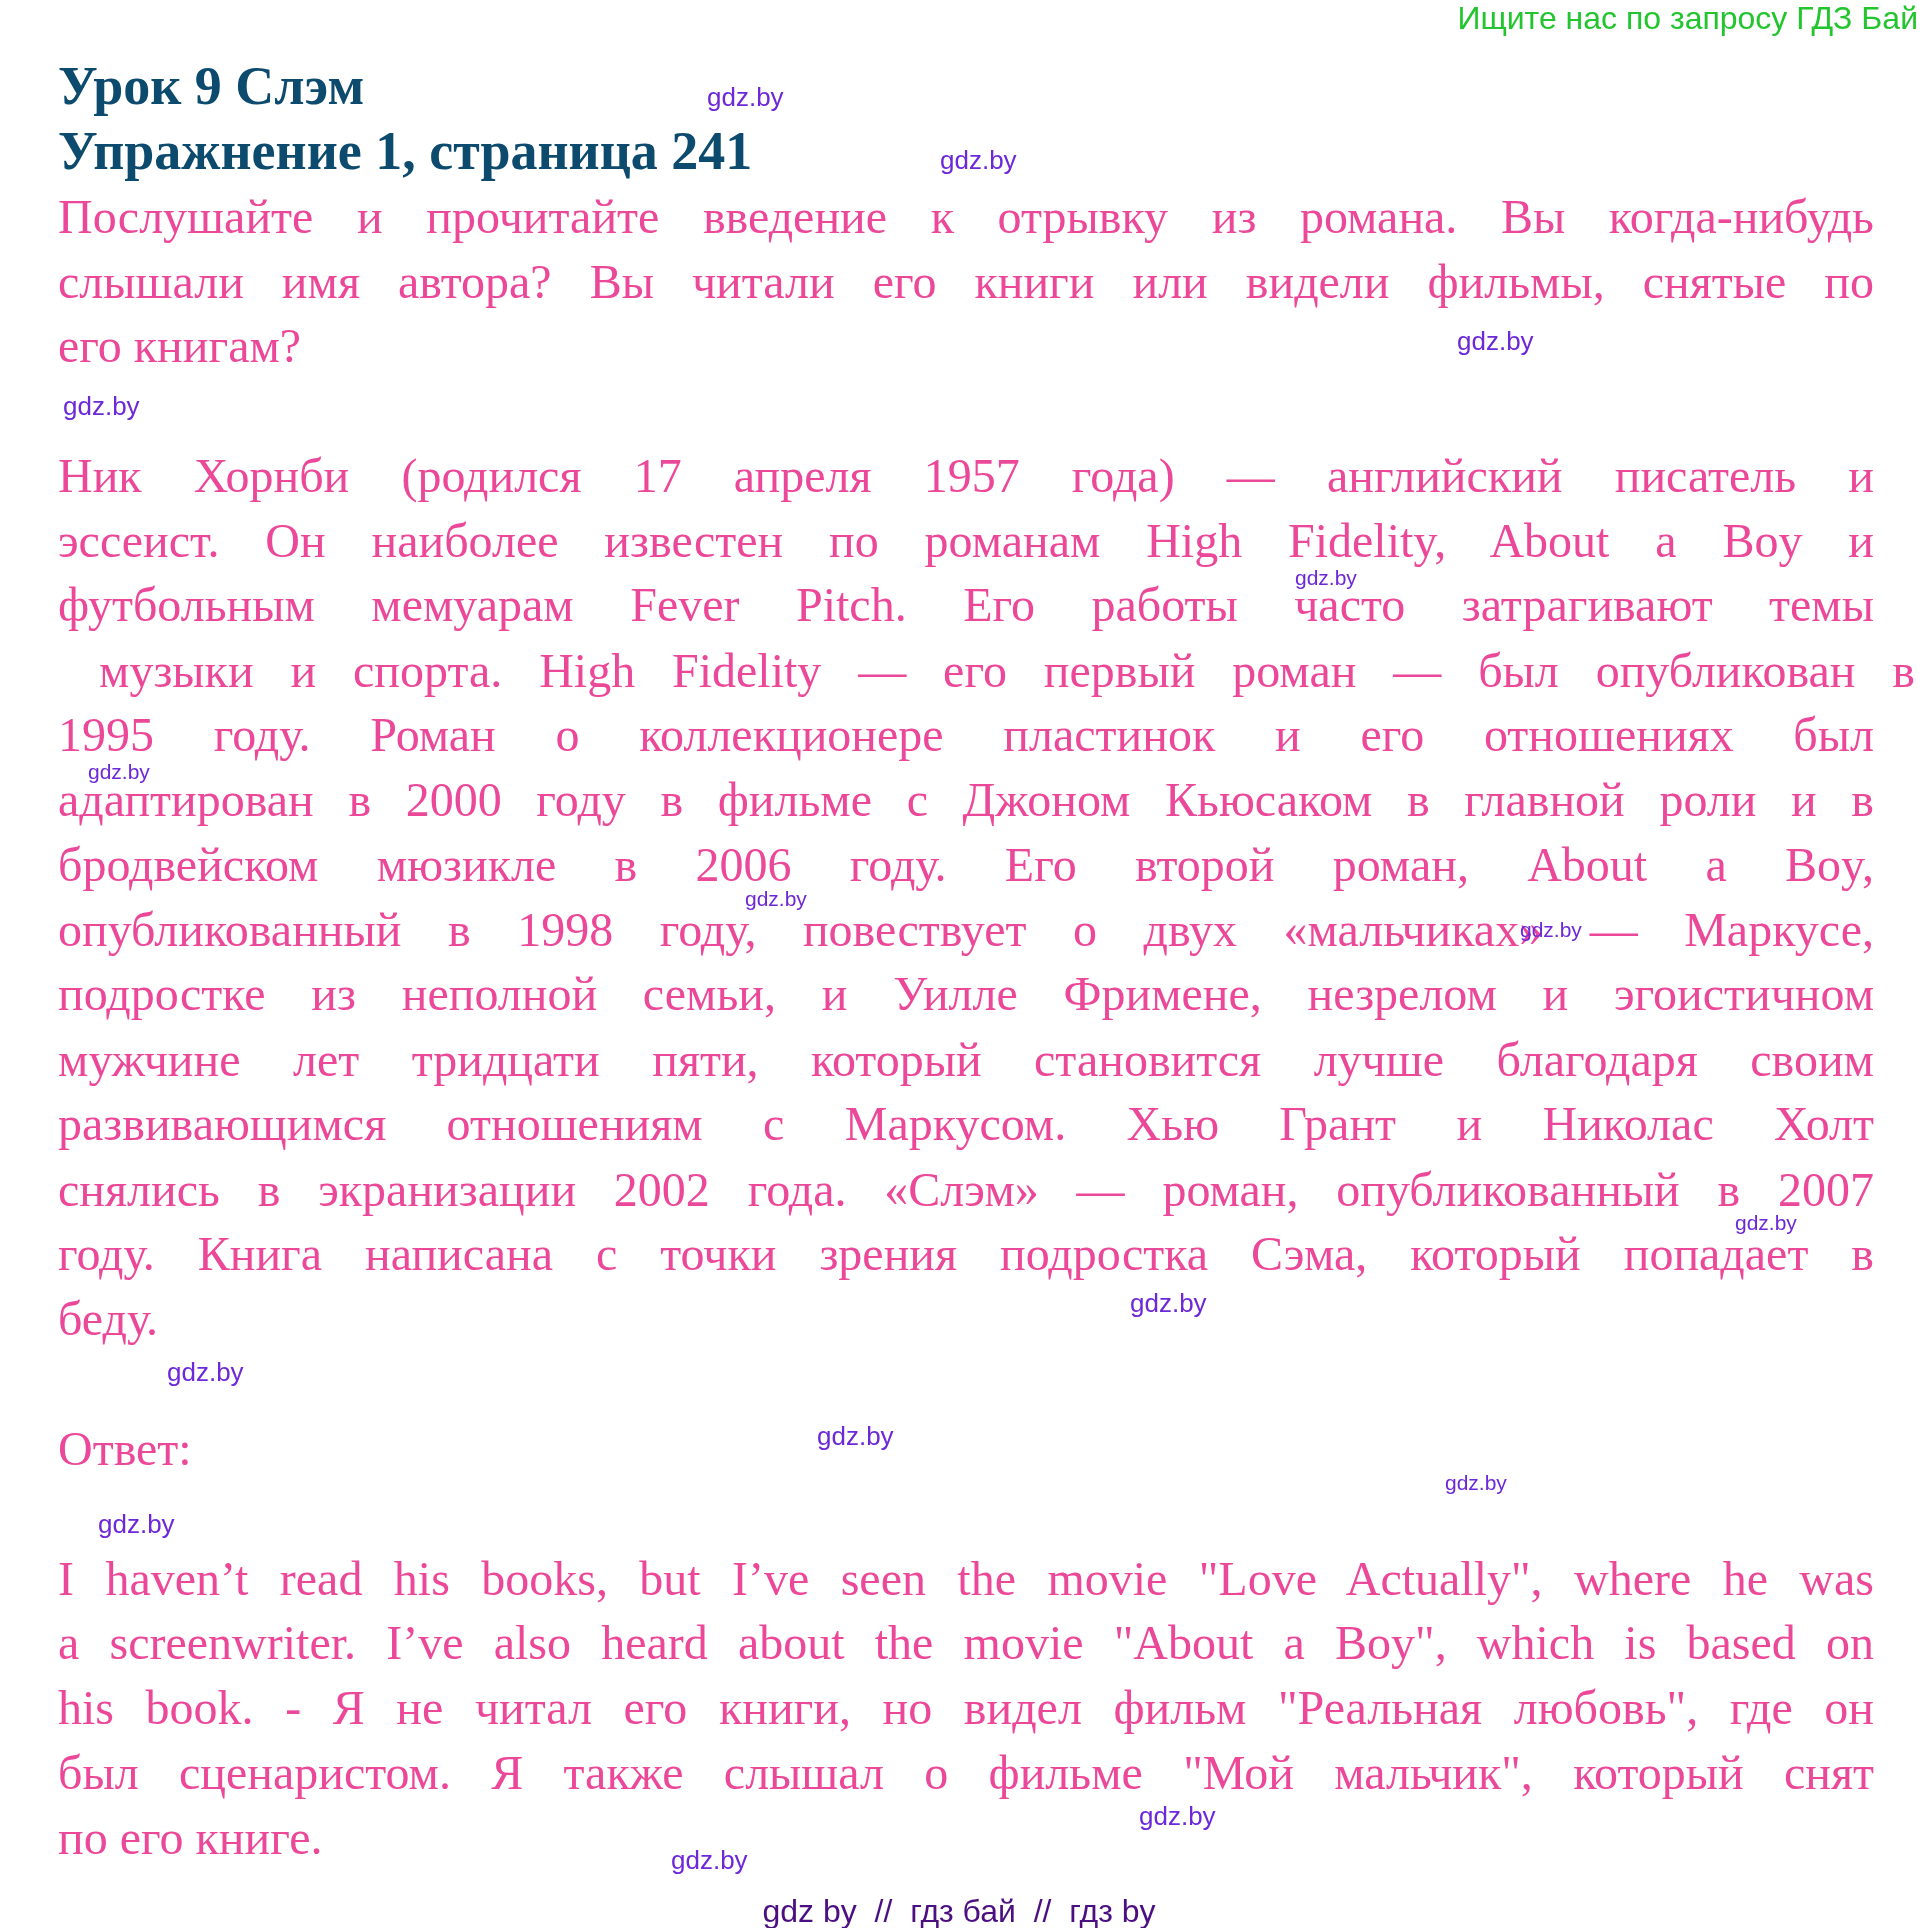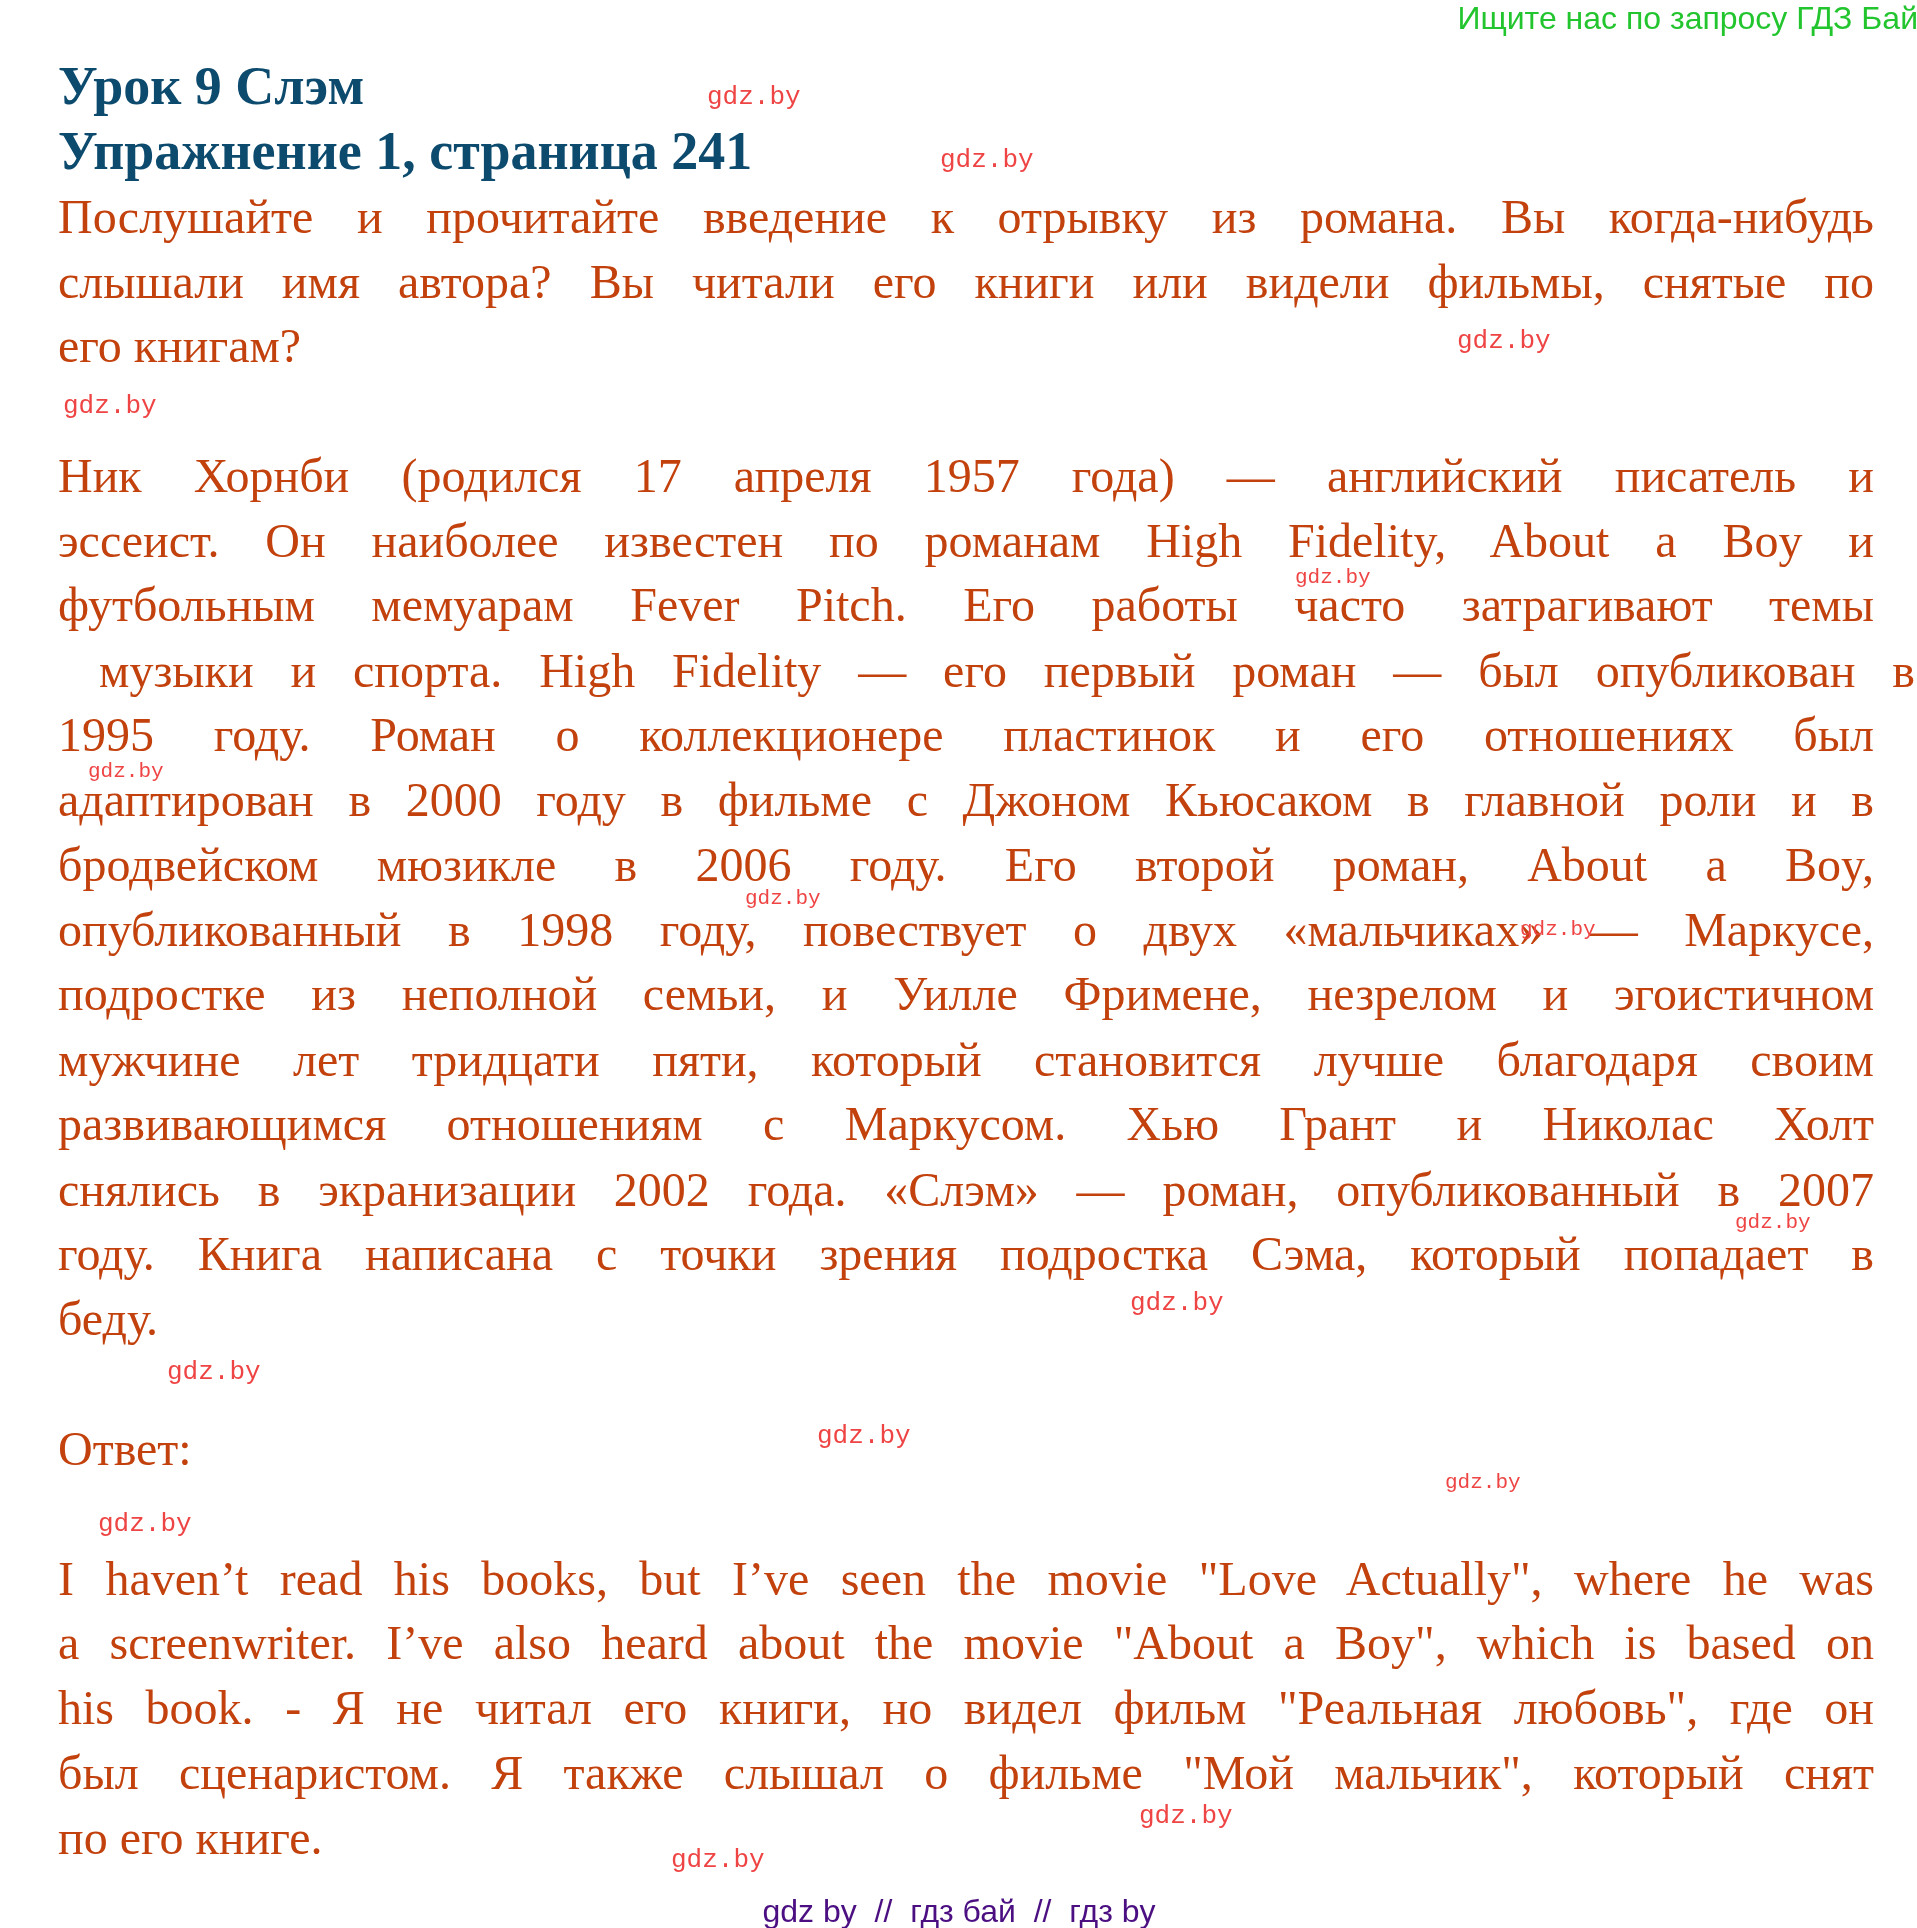--- a/index.html
+++ b/index.html
@@ -10,25 +10,25 @@
     color: #22c52e;
   }
   .title {
     position: absolute; left: 58px;
     font-family: "Liberation Serif", serif; font-weight: bold; font-size: 54px; line-height: 61px;
     color: #0c4a6e;
   }
   .line {
     position: absolute; left: 58px; width: 1816px;
     font-family: "Liberation Serif", serif; font-size: 48px; line-height: 58px;
-    color: #c2410c; white-space: nowrap;
+    color: #ec4899; white-space: nowrap;
   }
   .line.justify { text-align: justify; text-align-last: justify; white-space: normal; height: 58px; overflow: hidden; }
   .wm {
-    position: absolute; font-family: Liberation Mono, monospace; font-size: 26px; line-height: 29px; color: #ef4444;
+    position: absolute; font-family: Liberation Sans, sans-serif; font-size: 26px; line-height: 29px; color: #6d28d9;
   }
   .wm.small { font-size: 21px; line-height: 25px; }
   .footer {
     position: absolute; left: 0; width: 1918px; top: 1893px; text-align: center;
     font-family: "Liberation Sans", sans-serif; font-size: 32px; line-height: 37px; color: #4b0f82;
     white-space: pre;
   }
 </style>
 </head>
 <body>

